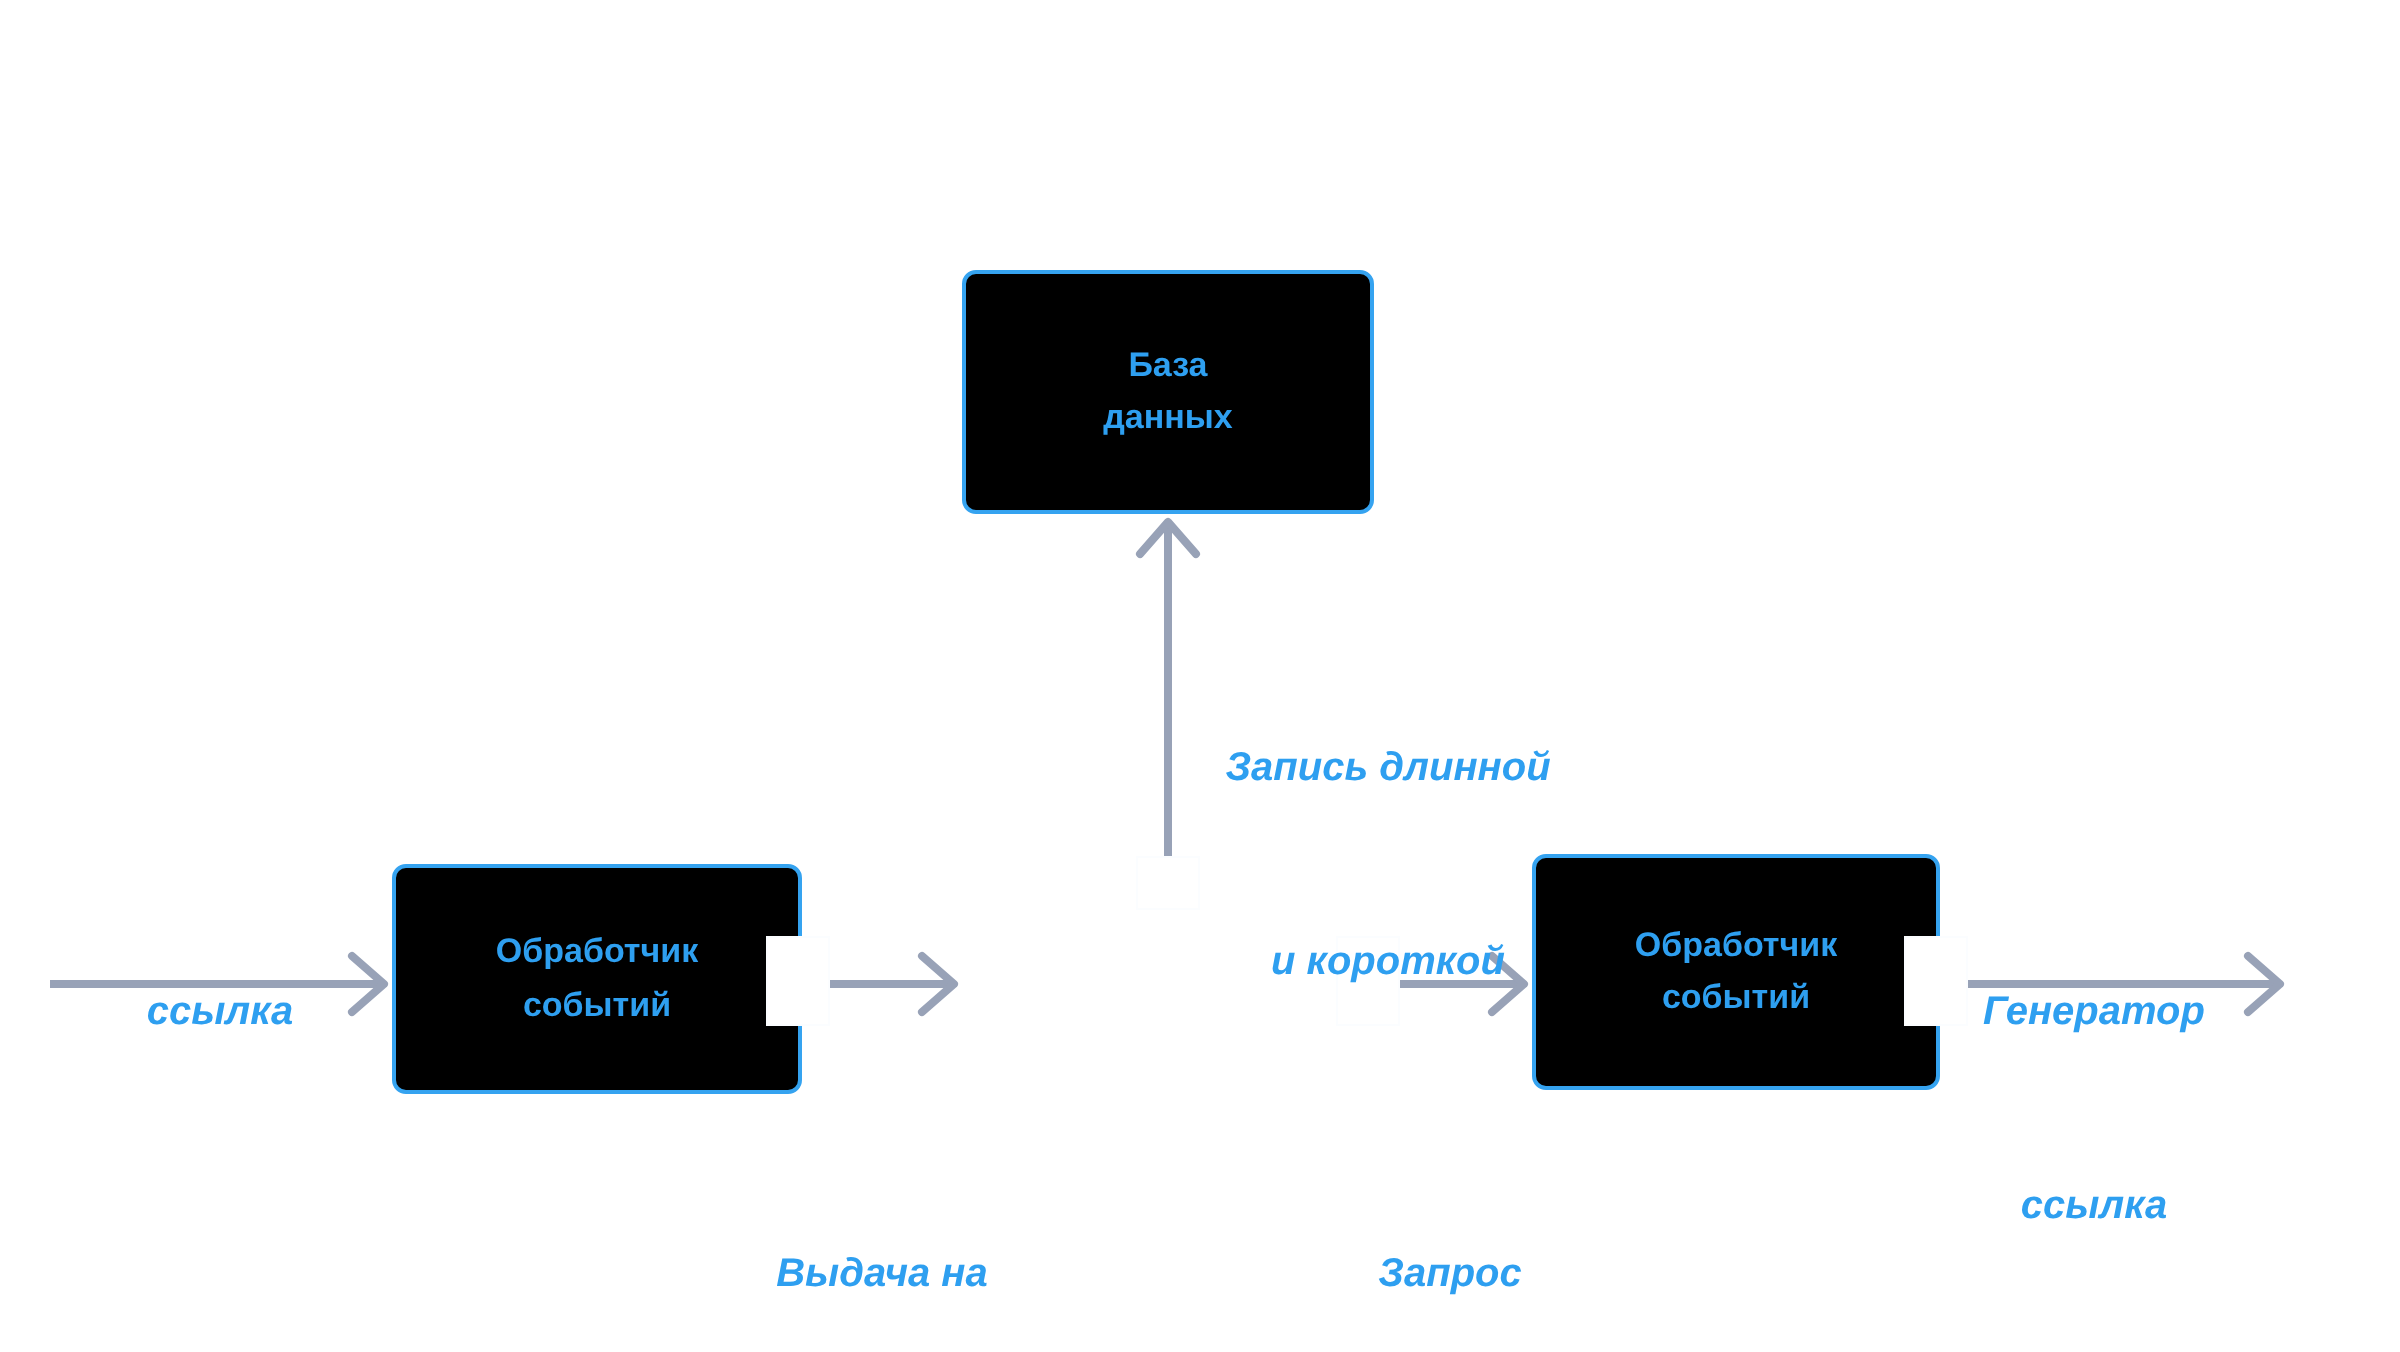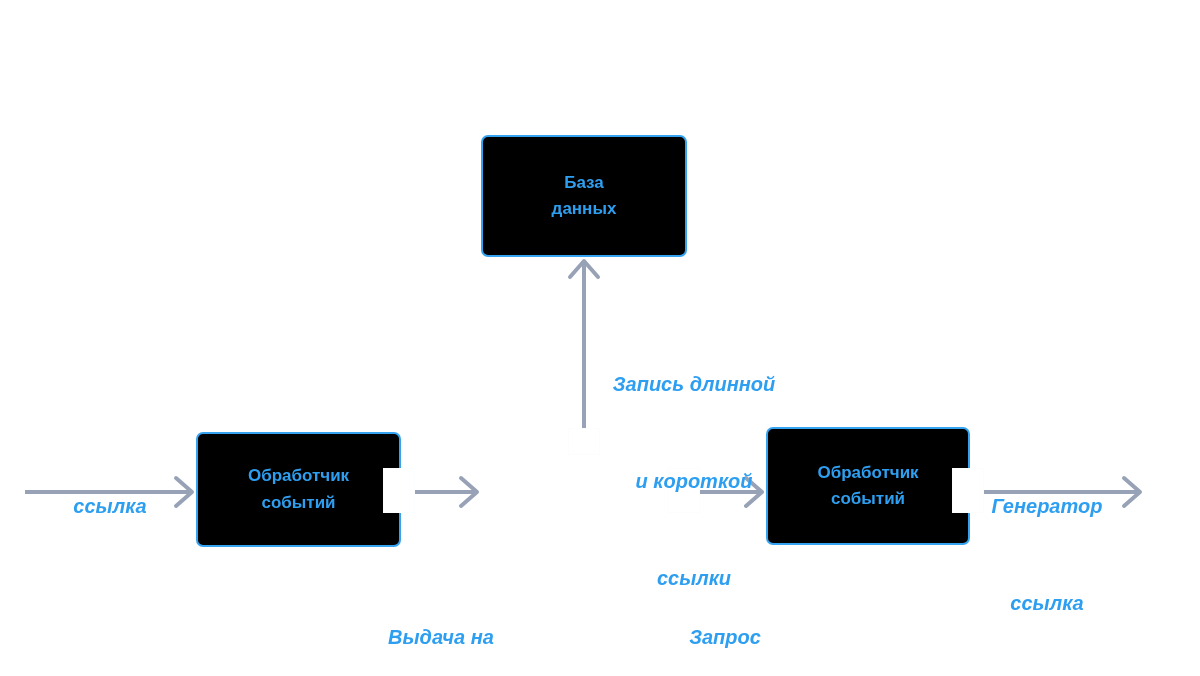--- a/index.html
+++ b/index.html
@@ -163,21 +163,20 @@
 
   <div class="edge-label" style="left:348px; top:556px; width:186px;">
     <div>Выдача на</div>
     
     
   </div>
 
   <div class="edge-label" style="left:608px; top:303px; width:172px;">
     <div>Запись длинной</div>
     <div>и короткой</div>
-    <div>ссылки</div>
   </div>
 
   <div class="edge-label" style="left:666px; top:556px; width:118px;">
     <div>Запрос</div>
     
     
   </div>
 
   <div class="edge-label" style="left:988px; top:425px; width:118px;">
     <div>Генератор</div>

